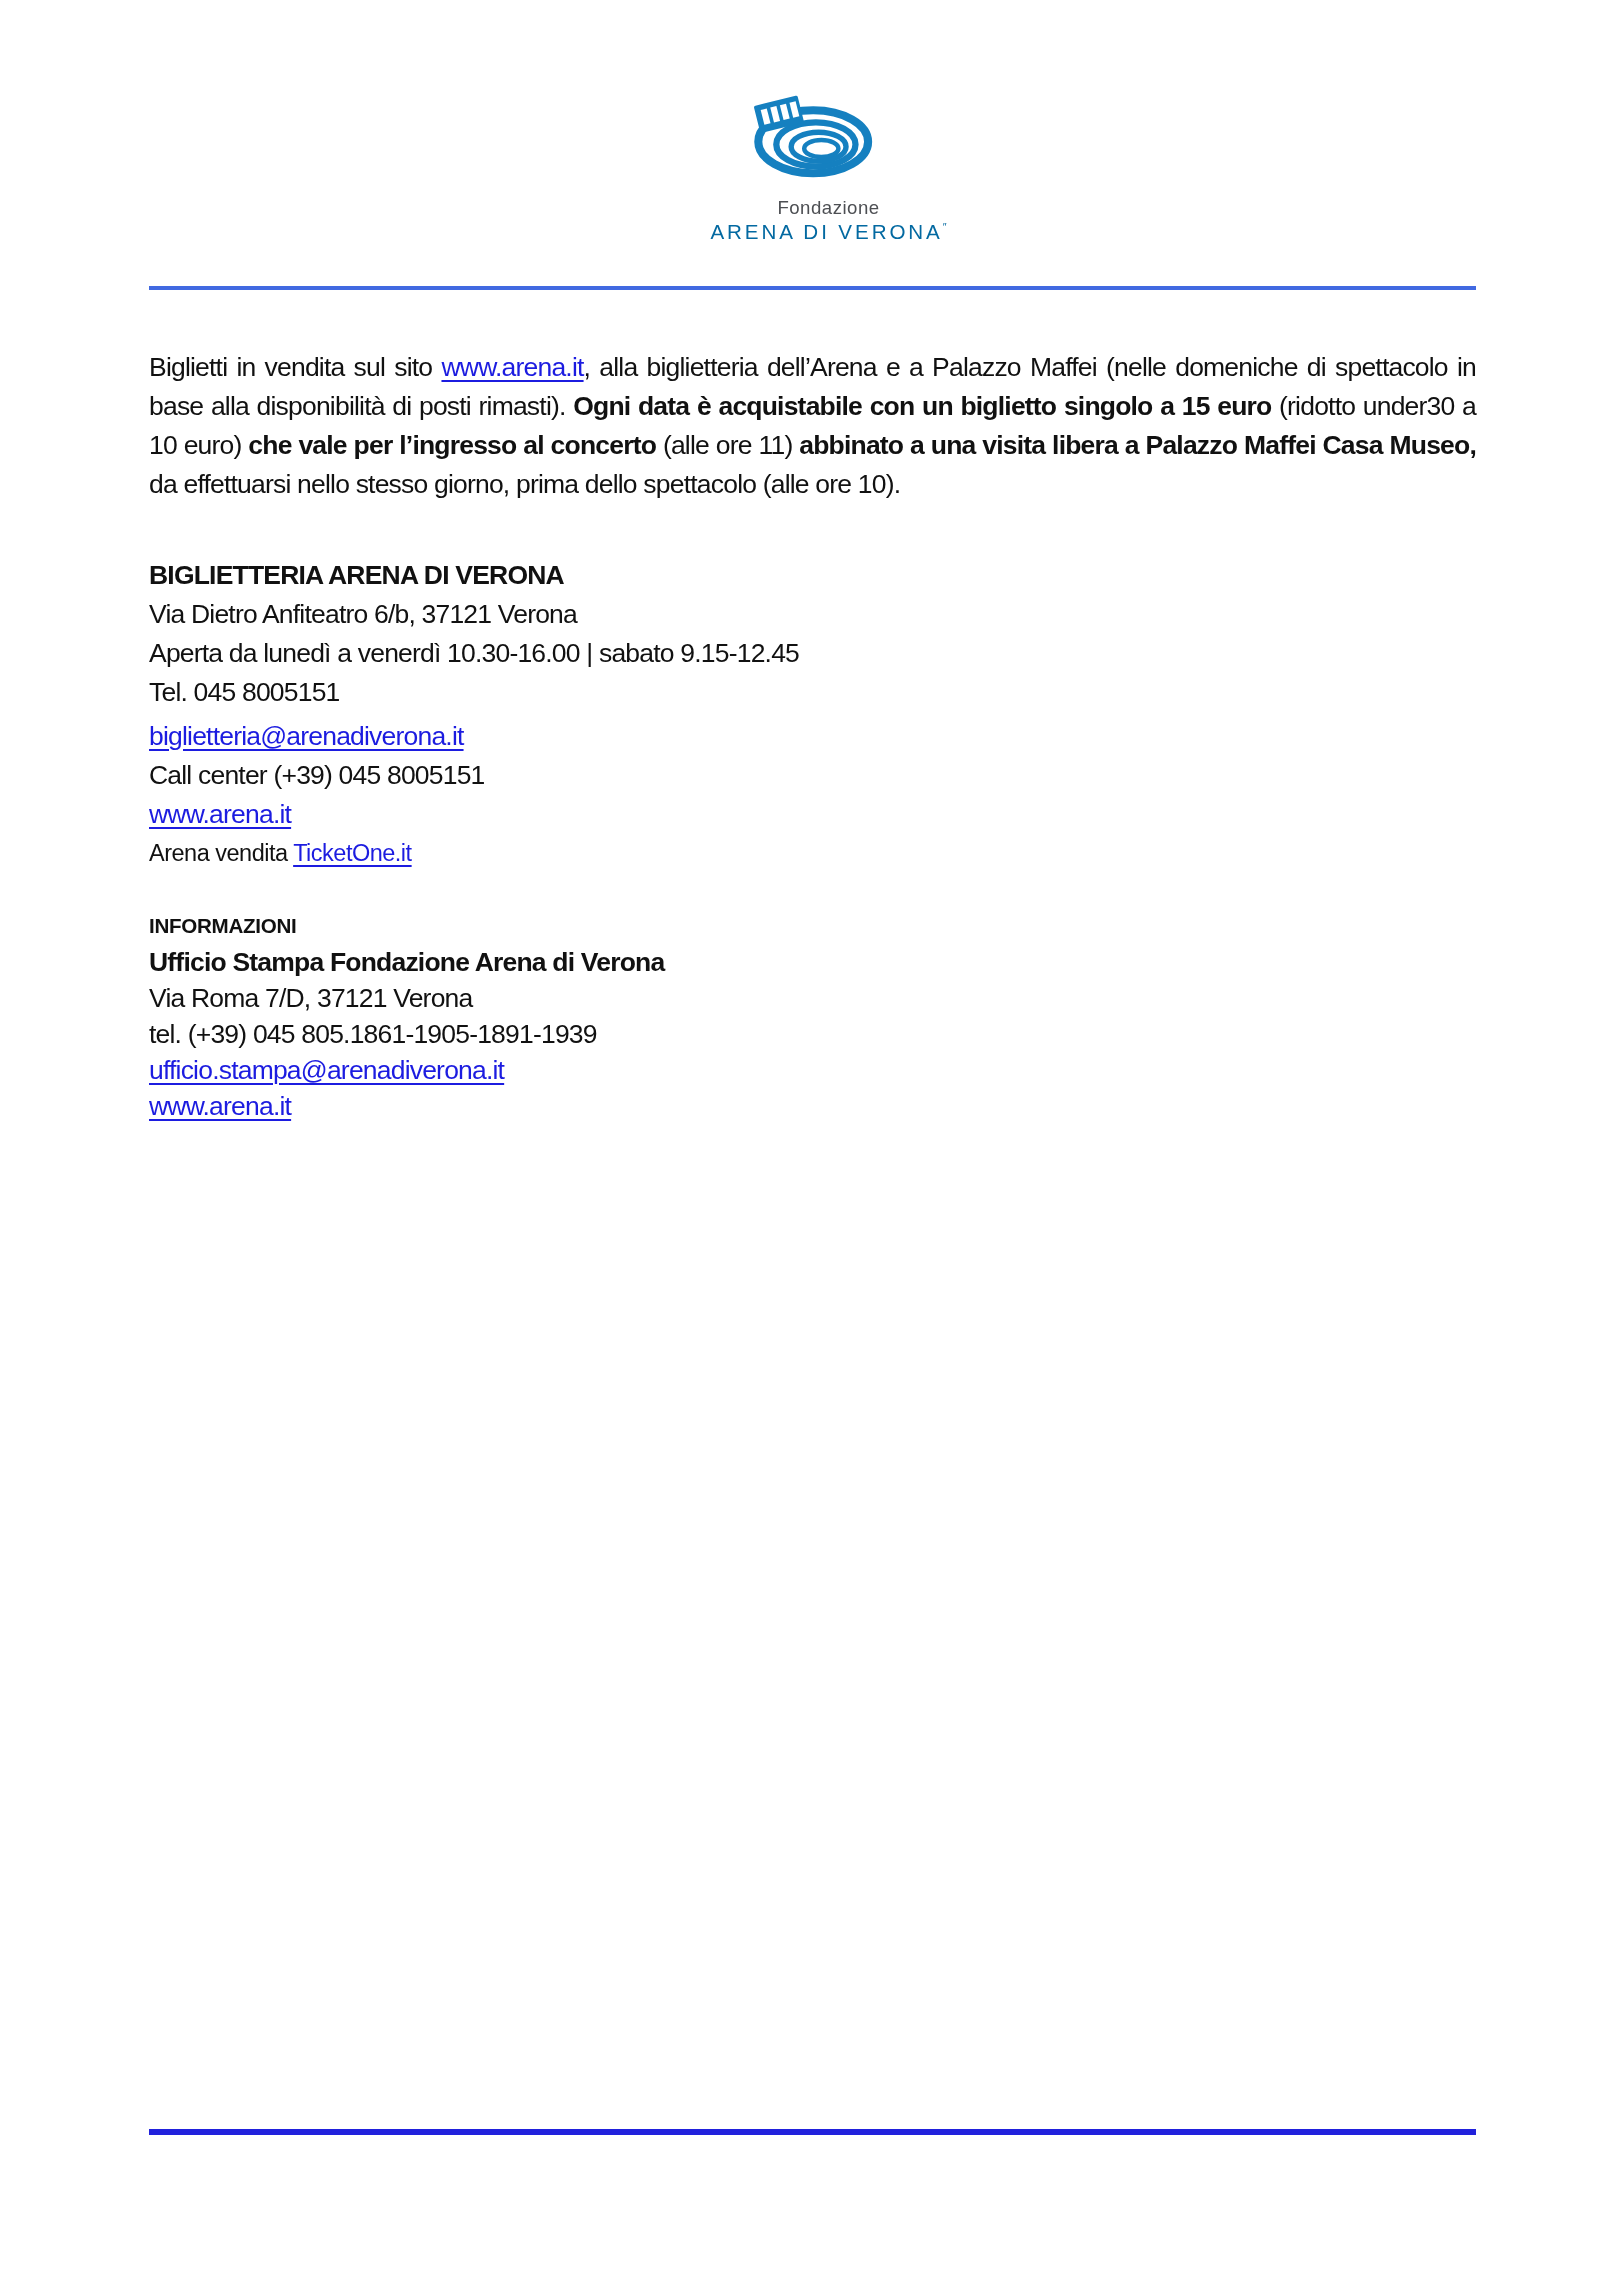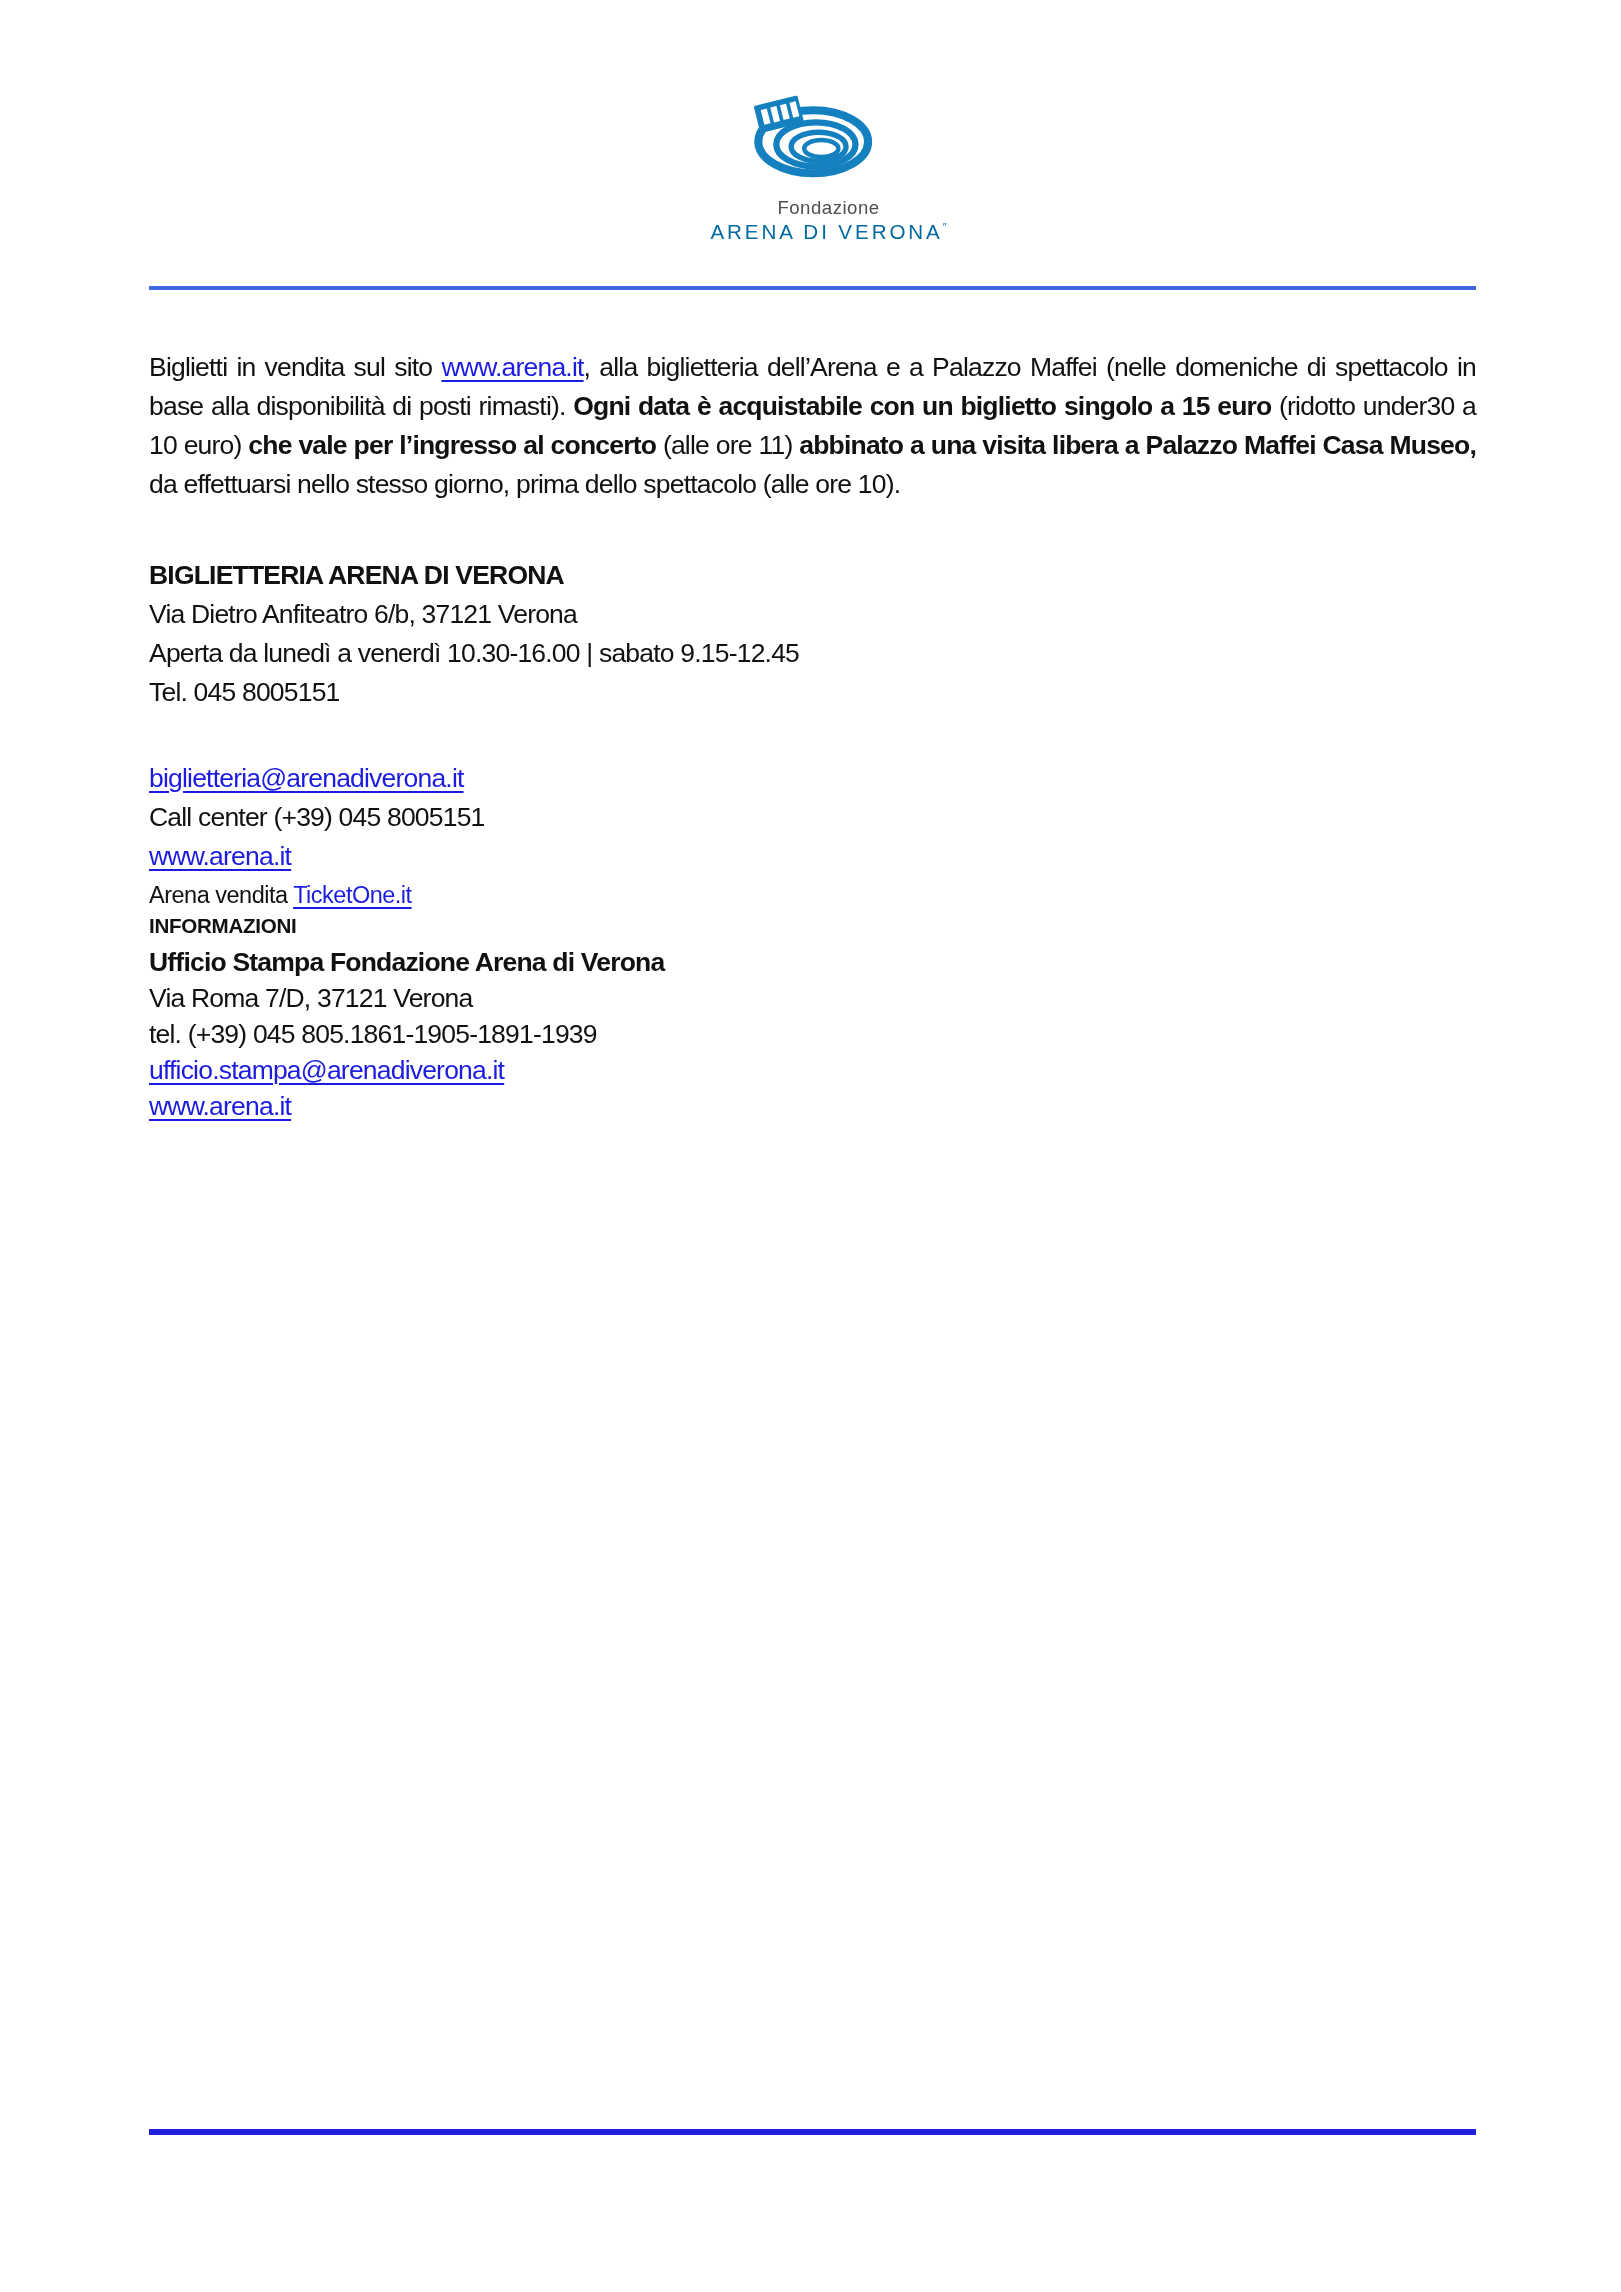--- a/index.html
+++ b/index.html
@@ -29,21 +29,21 @@
   .rule-top{top:286px;height:3.9px;background:#4169e1;}
   .rule-bottom{top:2129px;height:5.9px;background:#2121dc;}
   
   .body-text{font-size:26.5px;line-height:39px;letter-spacing:-0.8px;color:#111111;}
   .para{
     position:absolute;top:321px;left:149px;width:1327px;
     text-align:justify;
   }
   .block{position:absolute;left:149px;}
   .blk-biglietteria{top:541px;margin-top:15px;}
-  .blk-contacts{top:717px;margin-top:42px;}
+  .blk-contacts{top:717px;}
   .blk-informazioni{top:908px;}
   .blk-informazioni .line{line-height:36px;}
   .line{line-height:39px;white-space:nowrap;}
   .b{font-weight:700;}
   .lnk{color:#1c1ce0;text-decoration:underline;text-decoration-thickness:2px;text-underline-offset:3.9px;cursor:pointer;}
   .small-line{font-size:23.5px;letter-spacing:-0.5px;}
   .label-line{font-size:20.6px;font-weight:700;letter-spacing:-0.3px;}
 </style>
 </head>
 <body>

